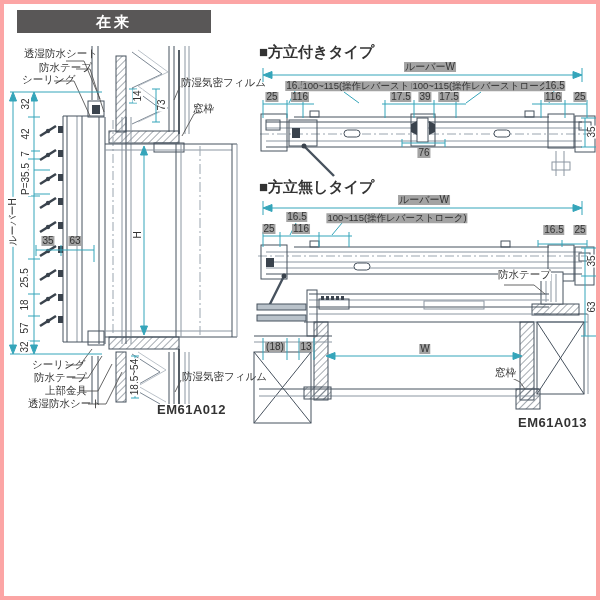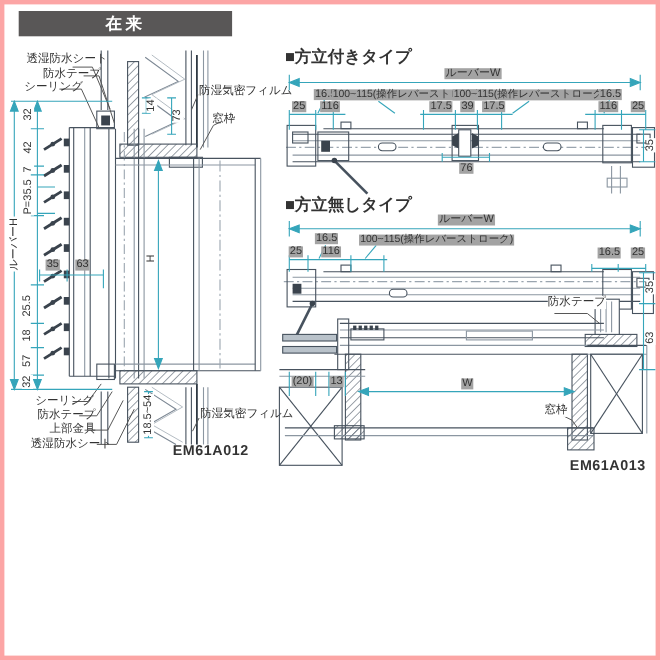--- a/index.html
+++ b/index.html
@@ -413,19 +413,19 @@
   <span class="dtext" style="left:420px;top:196px">ルーバーW</span>
   <span class="dtext" style="left:293px;top:213px">16.5</span>
   <span class="dtext small" style="left:393px;top:214px">100~115(操作レバーストローク)</span>
   <span class="dtext" style="left:265px;top:225px">25</span>
   <span class="dtext" style="left:297px;top:225px">116</span>
   <span class="dtext" style="left:550px;top:226px">16.5</span>
   <span class="dtext" style="left:576px;top:226px">25</span>
   <span class="vtext" style="left:588px;top:257px">35</span>
   <span class="vtext" style="left:588px;top:303px">63</span>
   <span class="lbl" style="left:494px;top:265px;background:#fff">防水テープ</span>
-  <span class="dtext" style="left:271px;top:343px">(20)</span>
+  <span class="dtext" style="left:271px;top:343px">(18)</span>
   <span class="dtext" style="left:302px;top:343px">13</span>
   <span class="dtext" style="left:421px;top:345px">W</span>
   <span class="lbl" style="left:491px;top:363px;background:#fff">窓枠</span>
   <span class="code" style="left:514px;top:411px">EM61A013</span>
 
 </div>
 
 </body></html>

